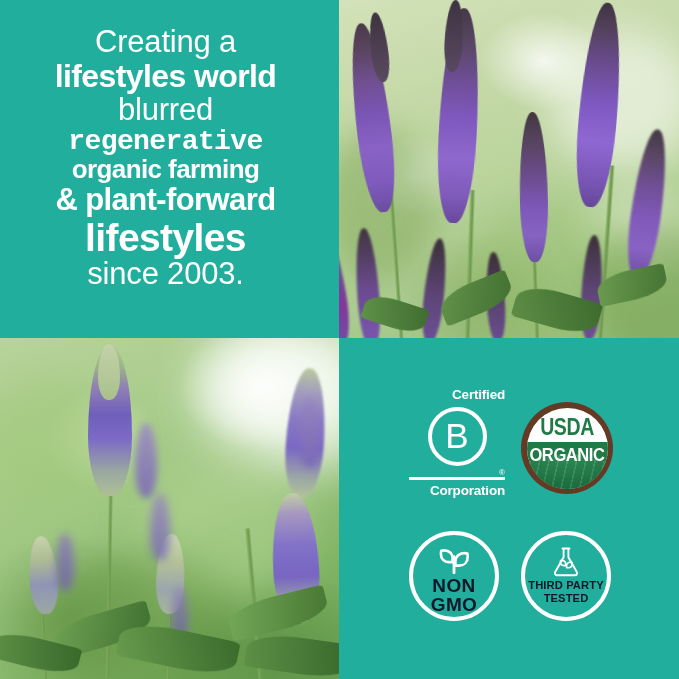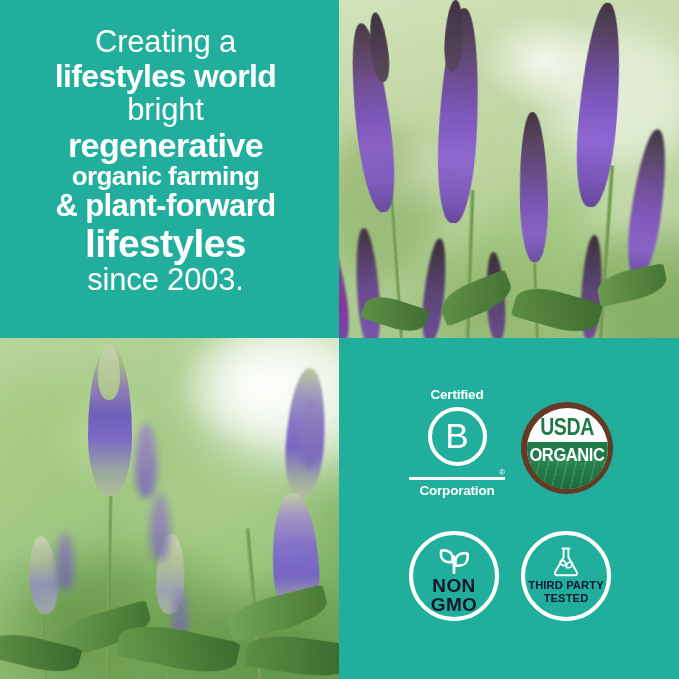--- a/index.html
+++ b/index.html
@@ -49,21 +49,21 @@
     font-size: 31px;
   }
   .hl-bold {
     font-weight: 700;
     font-size: 31.5px;
     letter-spacing: -0.6px;
   }
   .hl-l1 { font-size: 31px; margin-bottom: 1px; }
   .hl-l2 { font-size: 32px; }
   .hl-l3 { font-size: 31px; }
-  .hl-l4 { font-size: 34px; }
+  .hl-l4 { font-size: 28px; font-family: Liberation Mono, monospace; }
   .hl-l5 { font-size: 26px; }
   .hl-l6 { font-size: 31px; }
   .hl-l7 { font-size: 39px; }
   .hl-l8 { font-size: 31px; }
 
   
   .photo {
     position: absolute;
     inset: 0;
     width: 100%;
@@ -113,21 +113,21 @@
     position: absolute;
     inset: 0;
   }
 
   
   .bcorp {
     position: absolute;
     left: 70px;
     top: 50px;
     width: 96px;
-    text-align: center;
+    text-align: right;
     color: #ffffff;
   }
   .bcorp-top {
     font-size: 13.5px;
     font-weight: 700;
     letter-spacing: -0.2px;
     line-height: 1.1;
   }
   .bcorp-circle {
     width: 59px;
@@ -275,21 +275,21 @@
 </style>
 </head>
 <body>
 
 <div class="poster">
 
   <div class="quad q-tl teal">
     <div class="headline">
       <span class="hl-line hl-light hl-l1">Creating a</span>
       <span class="hl-line hl-bold hl-l2">lifestyles world</span>
-      <span class="hl-line hl-light hl-l3">bright</span>
+      <span class="hl-line hl-light hl-l3">blurred</span>
       <span class="hl-line hl-bold hl-l4">regenerative</span>
       <span class="hl-line hl-bold hl-l5">organic farming</span>
       <span class="hl-line hl-bold hl-l6">&amp; plant-forward</span>
       <span class="hl-line hl-bold hl-l7">lifestyles</span>
       <span class="hl-line hl-light hl-l8">since 2003.</span>
     </div>
   </div>
 
   <div class="quad q-tr">
     <div class="photo photo-tr"></div>

